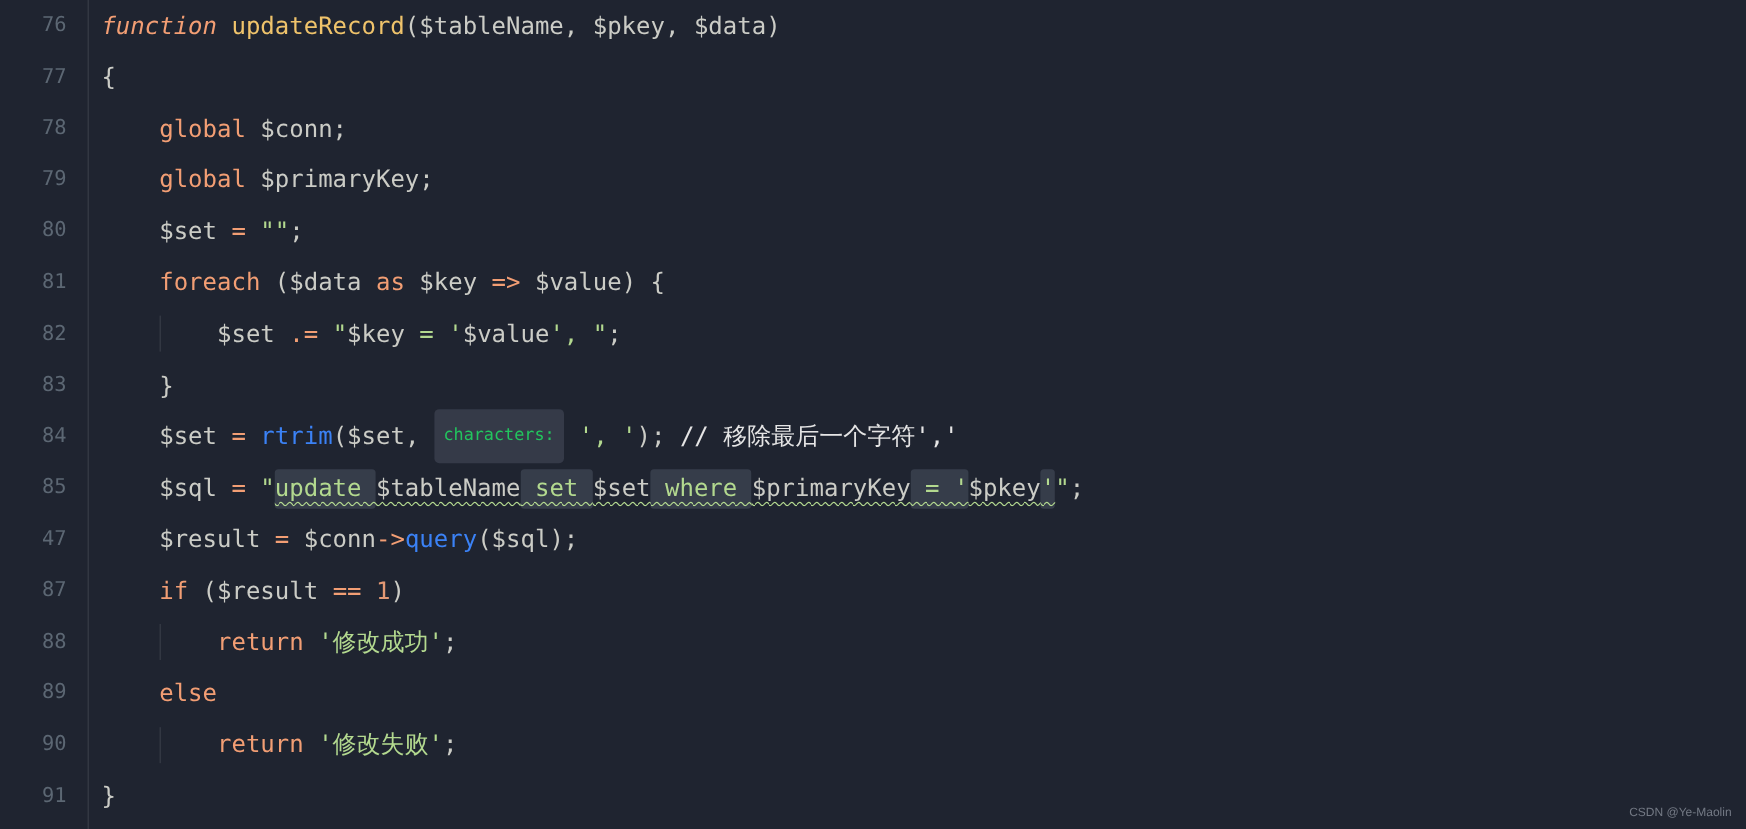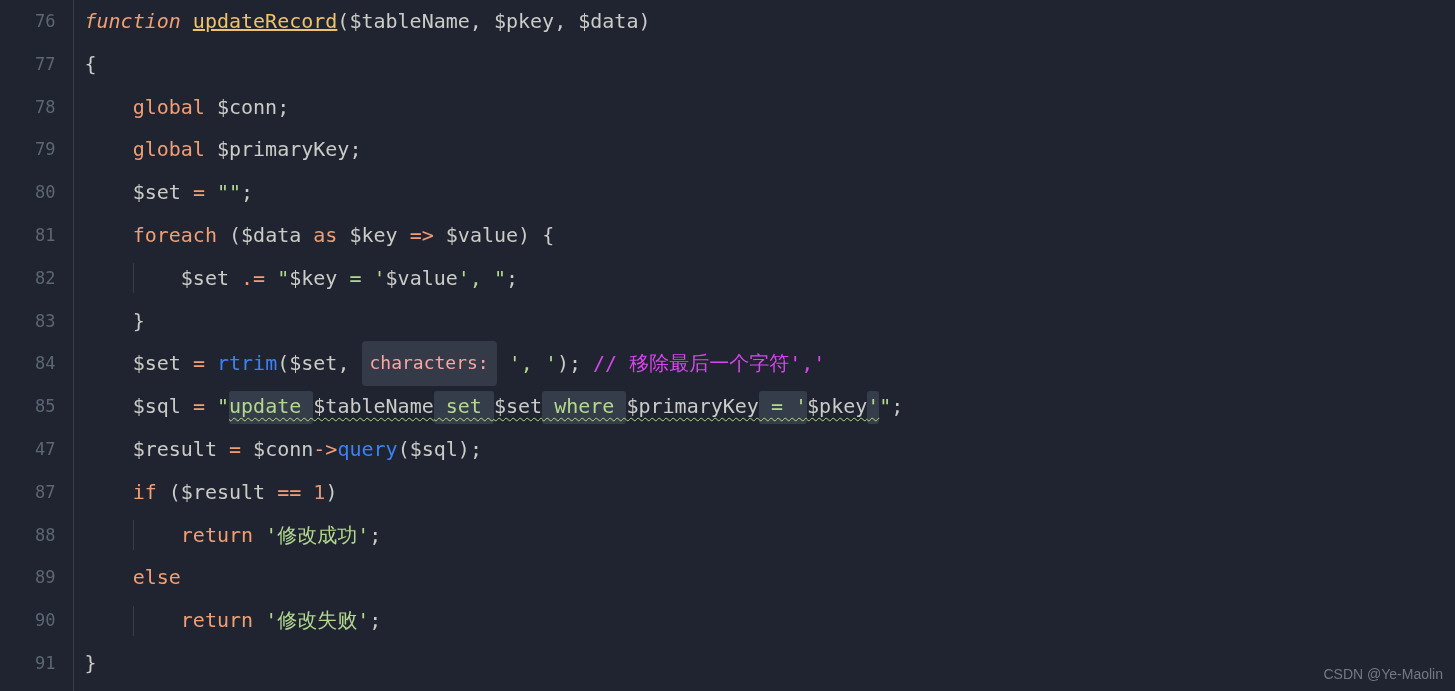--- a/index.html
+++ b/index.html
@@ -35,39 +35,39 @@
   }
   .line {
     height: 42.8px;
     line-height: 42.8px;
     white-space: pre;
     display: flex;
     align-items: center;
   }
   .line span { white-space: pre; }
   .kw-fn { color: #f29e74; font-style: italic; }
-  .fn-name { color: #efc36b; text-decoration: underline; }
+  .fn-name { color: #efc36b; }
   .punct { color: #cbccc6; }
   .param { color: #cbccc6; }
   .brace { color: #cbccc6; }
   .kw { color: #f29e74; }
   .var { color: #cbccc6; }
   .op { color: #f29e74; }
   .str { color: #b3d98f; }
   .str-var { color: #cbccc6; }
   .num { color: #e29874; }
   .arrow { color: #f29e74; }
   .method { color: #3b82f6; }
-  .comment { color: #d946ef; }
+  .comment { color: #e5e5e5; }
   .hint-box {
     background: #353a48;
-    color: #fca5a5;
+    color: #22c55e;
     border-radius: 4px;
     padding: 1px 8px;
-    font-size: 18px;
+    font-size: 14px;
     display: inline-block;
   }
   .hl {
     position: relative;
     display: inline-block;
   }
   .hl::before {
     content: "";
     position: absolute;
     left: 0; right: 0;
@@ -89,21 +89,21 @@
     width: 1px;
     height: 30px;
     background: #373c48;
     vertical-align: middle;
     margin-right: -1px;
   }
   .watermark {
     position: absolute;
     right: 12px;
     bottom: 6px;
-    font-size: 14px;
+    font-size: 10px;
     color: #888e99;
     font-family: Arial, sans-serif;
     opacity: 0.8;
   }
 </style>
 </head>
 <body>
 
 <div class="editor">
   <div class="gutter">

